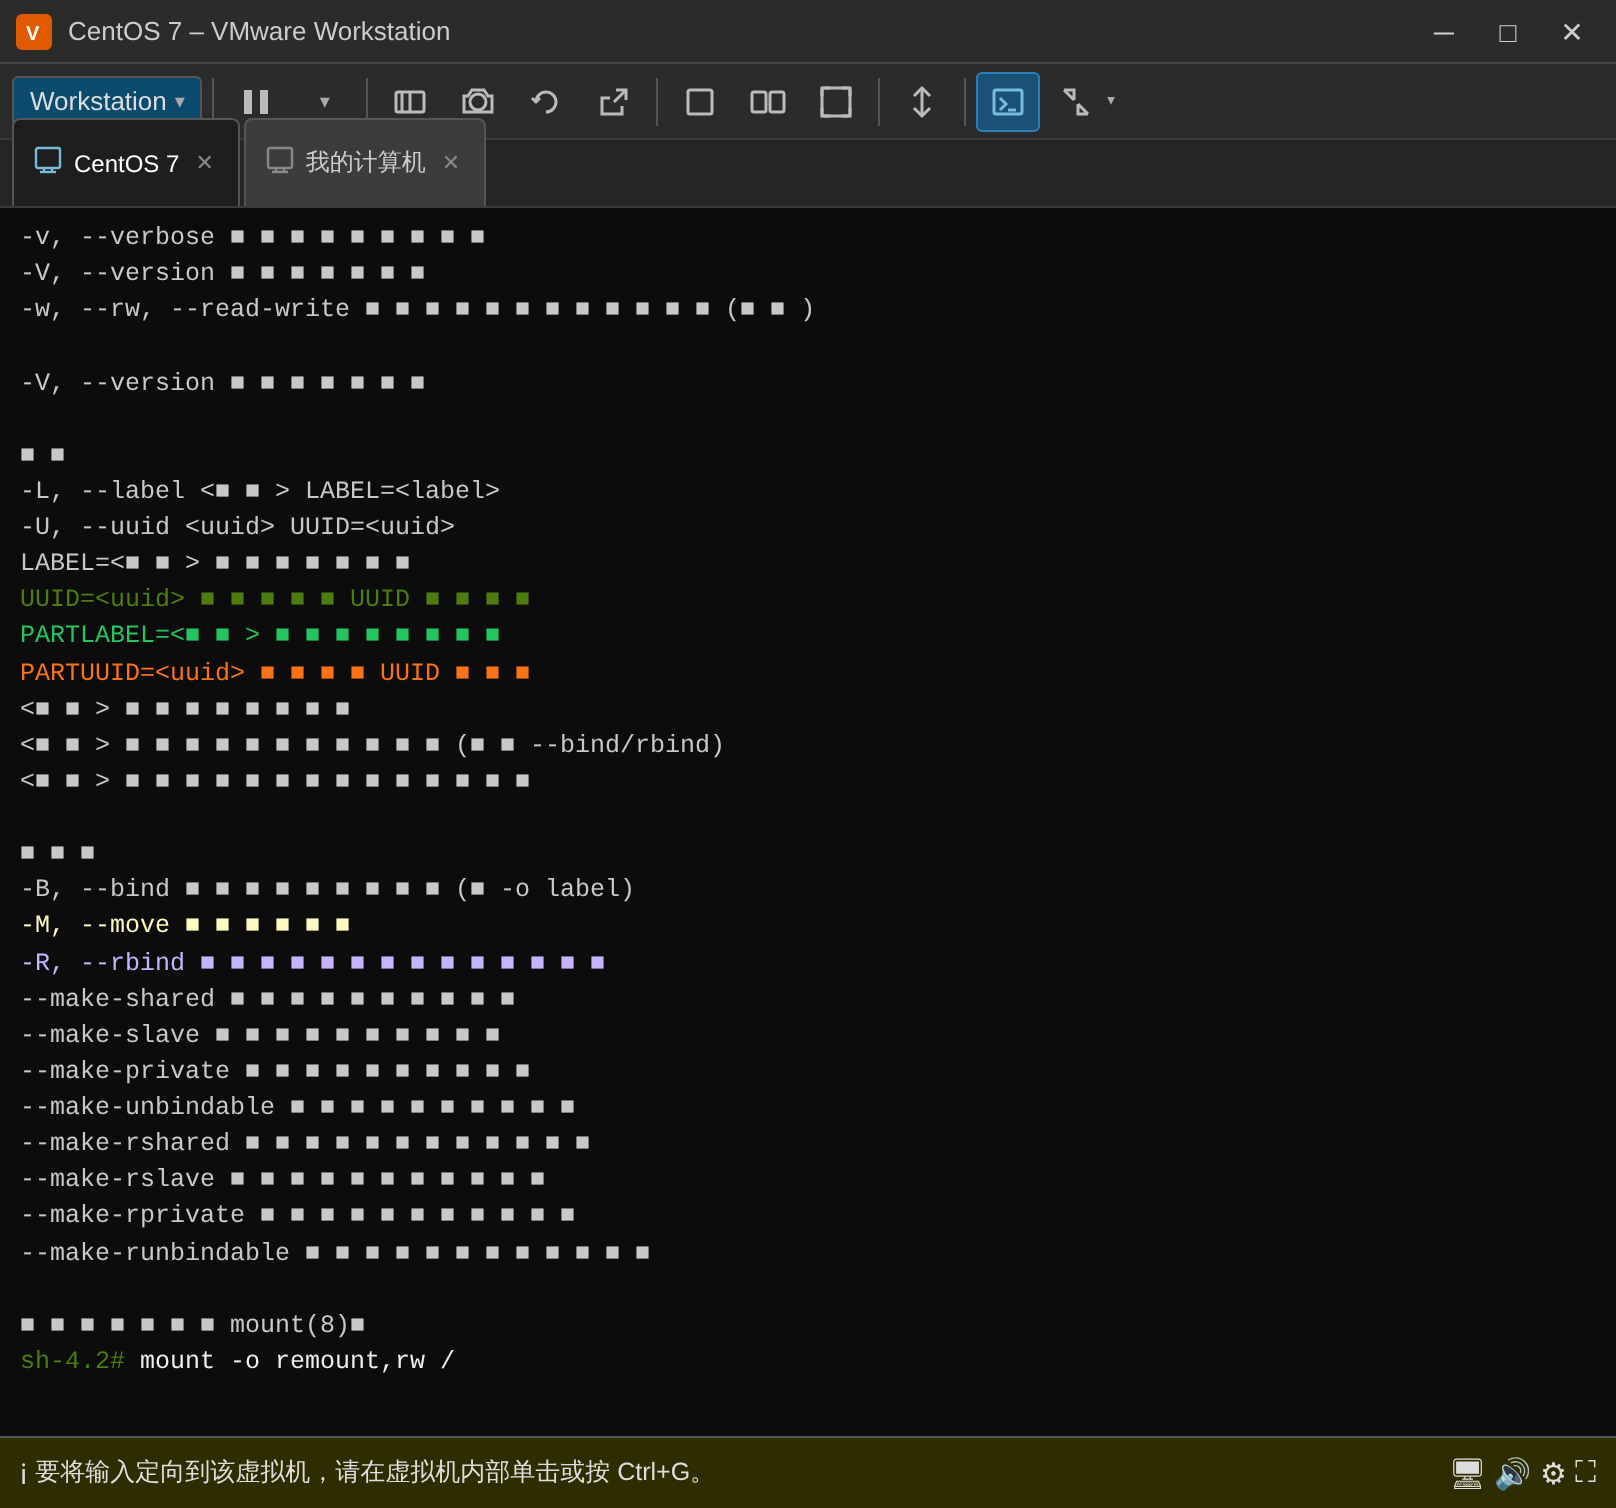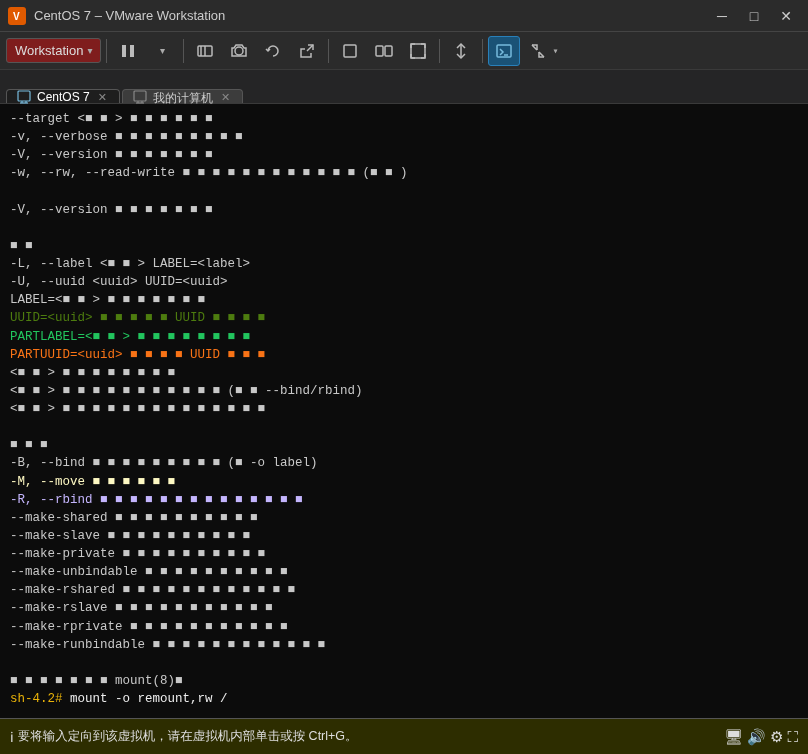--- a/index.html
+++ b/index.html
@@ -54,21 +54,21 @@
     }
     .menu-item {
       color: #ddd;
       font-family: 'Segoe UI', Arial, sans-serif;
       font-size: 13px;
       padding: 4px 8px;
       cursor: pointer;
       border-radius: 3px;
       display: flex; align-items: center; gap: 4px;
     }
-    .menu-item.active { background: #7f1d1d; border: 1px solid #555; }
+    .menu-item.active { background: #0c4a6e; border: 1px solid #555; }
     .menu-arrow { font-size: 10px; color: #aaa; }
 
     .toolbar-sep {
       width: 1px; height: 24px;
       background: #555;
       margin: 0 3px;
     }
     .toolbar-btn {
       width: 32px; height: 30px;
       background: transparent;
@@ -84,26 +84,26 @@
     
     .tabbar {
       height: 34px;
       background: #252526;
       display: flex;
       align-items: flex-end;
       padding: 0 0 0 6px;
       border-bottom: 1px solid #3a3a3a;
     }
     .tab {
-      height: 14px;
+      height: 44px;
       background: #3c3c3c;
       border: 1px solid #555;
       border-bottom: none;
       border-radius: 4px 4px 0 0;
-      display: flex; align-items: flex-start;
+      display: flex; align-items: center;
       padding: 0 10px;
       gap: 6px;
       cursor: pointer;
       font-family: 'Segoe UI', Arial, sans-serif;
       font-size: 12px;
       color: #ccc;
       margin-right: 2px;
     }
     .tab.active {
       background: #1e1e1e;
@@ -281,21 +281,20 @@
         <line x1="9" y1="11" x2="9" y2="13"></line>
         <line x1="3" y1="13" x2="11" y2="13"></line>
       </svg>
     </span>
     <span>我的计算机</span>
     <span class="tab-close">✕</span>
   </div>
 </div>
 
 <div class="terminal" id="terminal-content">
-<div style="color: rgb(200, 200, 200);">  --target &lt;■ ■ &gt;       ■ ■ ■ ■ ■ ■</div>
     <div style="color: rgb(200, 200, 200);">-v, --verbose          ■ ■ ■ ■ ■ ■ ■ ■ ■</div>
     <div style="color: rgb(200, 200, 200);">-V, --version          ■ ■ ■ ■ ■ ■ ■</div>
     <div style="color: rgb(200, 200, 200);">-w, --rw, --read-write ■ ■ ■ ■ ■ ■ ■ ■ ■ ■ ■ ■ (■ ■ )</div>
     <div>&nbsp;</div>
     <div style="color: rgb(200, 200, 200);">-V, --version ■ ■ ■ ■ ■ ■ ■</div>
     <div>&nbsp;</div>
     <div style="color: rgb(200, 200, 200);">■ ■</div>
     <div style="color: rgb(200, 200, 200);">-L, --label &lt;■ ■ &gt;       LABEL=&lt;label&gt;</div>
     <div style="color: rgb(200, 200, 200);">-U, --uuid &lt;uuid&gt;        UUID=&lt;uuid&gt;</div>
     <div style="color: rgb(200, 200, 200);">LABEL=&lt;■ ■ &gt;             ■ ■ ■ ■ ■ ■ ■</div>
@@ -313,21 +312,21 @@
     <div style="color: rgb(200, 200, 200);">--make-shared           ■ ■ ■ ■ ■ ■ ■ ■ ■ ■</div>
     <div style="color: rgb(200, 200, 200);">--make-slave            ■ ■ ■ ■ ■ ■ ■ ■ ■ ■</div>
     <div style="color: rgb(200, 200, 200);">--make-private          ■ ■ ■ ■ ■ ■ ■ ■ ■ ■</div>
     <div style="color: rgb(200, 200, 200);">--make-unbindable       ■ ■ ■ ■ ■ ■ ■ ■ ■ ■</div>
     <div style="color: rgb(200, 200, 200);">--make-rshared          ■ ■ ■ ■ ■ ■ ■ ■ ■ ■ ■ ■</div>
     <div style="color: rgb(200, 200, 200);">--make-rslave           ■ ■ ■ ■ ■ ■ ■ ■ ■ ■ ■</div>
     <div style="color: rgb(200, 200, 200);">--make-rprivate         ■ ■ ■ ■ ■ ■ ■ ■ ■ ■ ■</div>
     <div style="color: rgb(200, 200, 200);">--make-runbindable      ■ ■ ■ ■ ■ ■ ■ ■ ■ ■ ■ ■</div>
     <div>&nbsp;</div>
     <div style="color: rgb(200, 200, 200);">■ ■ ■ ■ ■ ■ ■  mount(8)■</div>
-    <div><span style="color: #eab308; margin-top: 40px;">sh-4.2# </span><span style="color: rgb(238, 238, 238);">mount -o remount,rw /</span></div>
+    <div><span style="color: #4d7c0f; margin-top: 40px;">sh-4.2# </span><span style="color: rgb(238, 238, 238);">mount -o remount,rw /</span></div>
   </div>
 
 <div class="statusbar">
   <span class="statusbar-icon">ℹ</span>
   <span style="flex:1;">要将输入定向到该虚拟机，请在虚拟机内部单击或按 Ctrl+G。</span>
 
   <span style="cursor:pointer;font-size:15px;">🖥</span>
   <span style="cursor:pointer;font-size:15px;">🔊</span>
   <span style="cursor:pointer;font-size:15px;">⚙</span>
   <span style="cursor:pointer;font-size:15px;">⛶</span>

